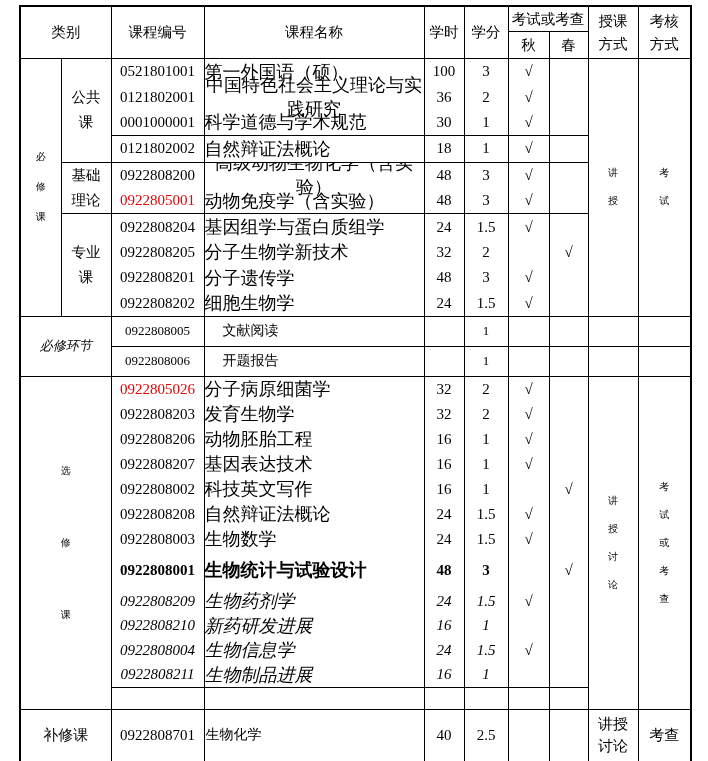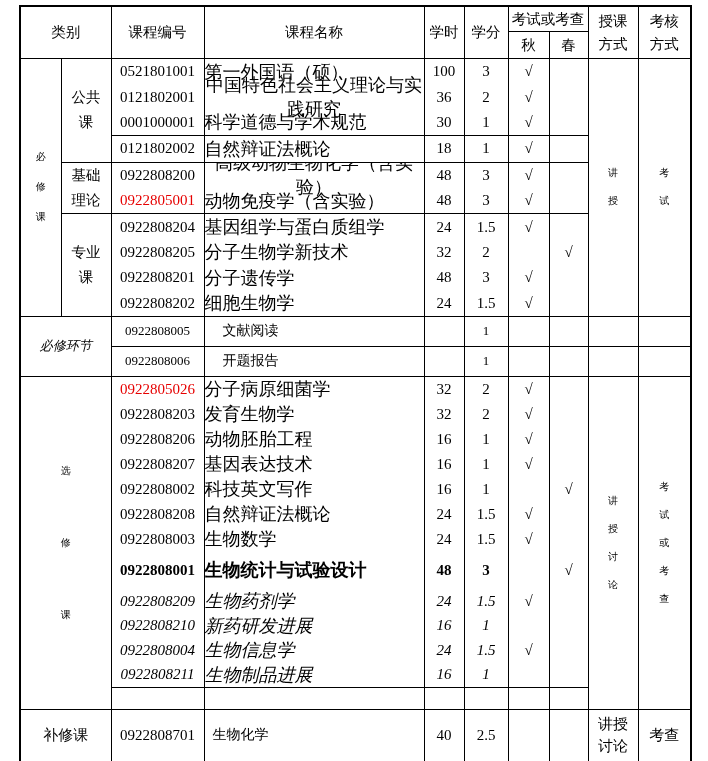--- a/index.html
+++ b/index.html
@@ -20,21 +20,21 @@
   td.estack .r{height:25px;}
   td.estack .r:nth-of-type(8){height:37px;font-weight:bold;}
   td.estack .r:nth-of-type(n+9){height:24.5px;font-style:italic;}
   
   .vtext{width:1.1em;margin:0 auto;word-break:break-all;text-align:center;font-size:10px;}
   .lh30{line-height:30px;} .lh28{line-height:28px;} .lh72{line-height:72px;}
   tr.steprow td{height:29px;font-size:13px;}
   tr.steprow td.nmcell{text-align:left;padding-left:18px;font-size:14px;}
   tr.emptyrow td{height:21px;}
   tr.makerow td{height:51px;font-size:15px;}
-  tr.makerow td.nmcell{text-align:left;padding-left:8px;font-size:14px;}
+  tr.makerow td.nmcell{text-align:left;padding-left:1px;font-size:14px;}
   .italic{font-style:italic;}
   .red{color:var(--red,#e60000);}
   .bold{font-weight:bold;}
   .chk{font-size:14px;}
 </style>
 </head>
 <body>
 
 <table>
   <colgroup>

